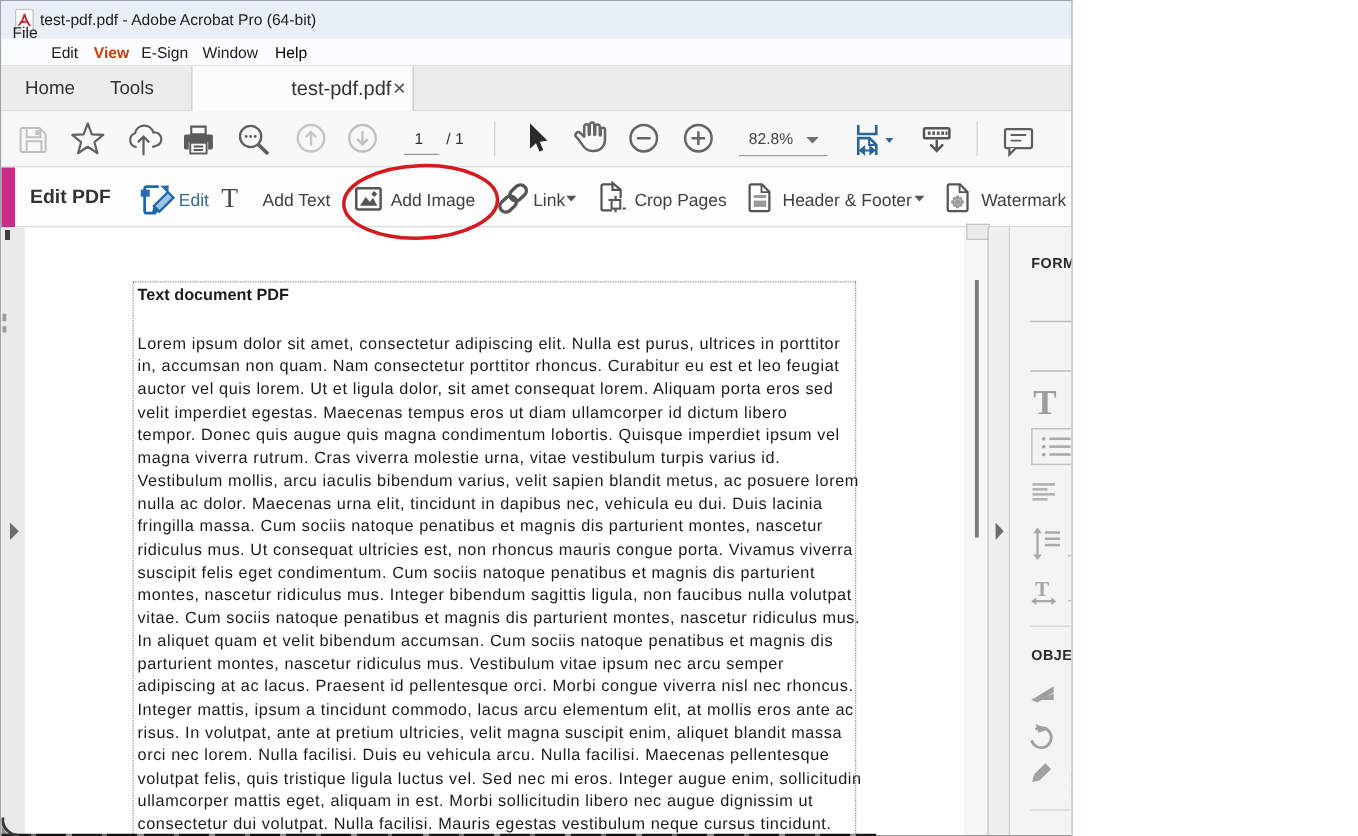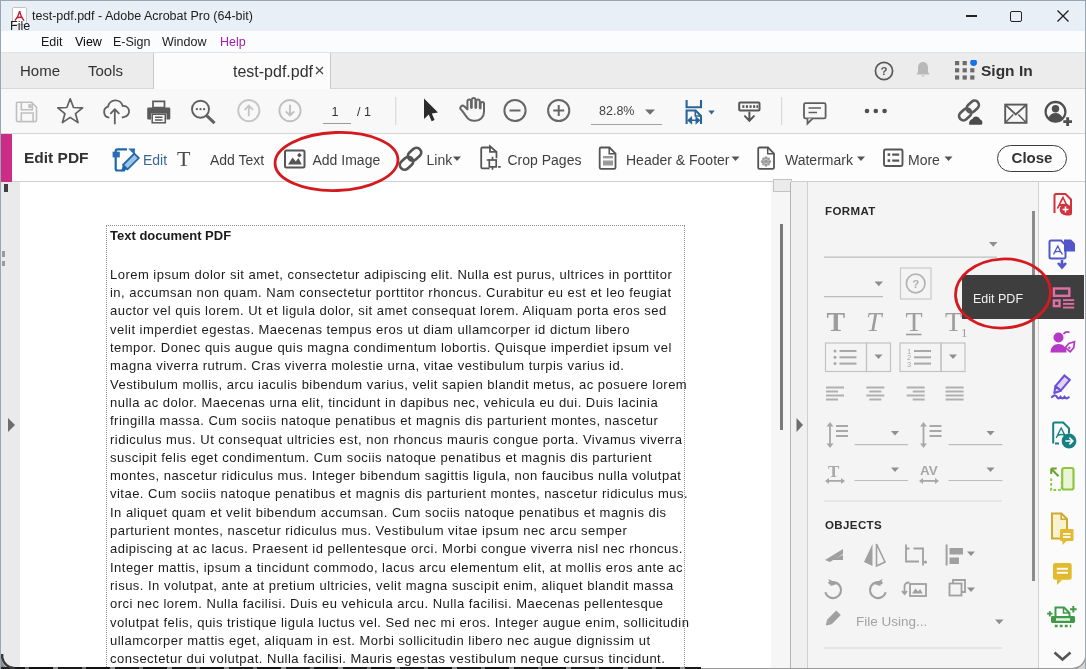--- a/index.html
+++ b/index.html
@@ -1,17 +1,17 @@
 <!DOCTYPE html>
 <html><head>
 <meta charset="utf-8">
 <style>
   html,body{margin:0;padding:0;}
   body{font-family:"Liberation Sans",sans-serif;}
-  #win{position:relative;width:1086px;height:669px;overflow:hidden;background:#fff;box-sizing:border-box;border:1px solid #98a5b3;border-bottom:none;}
+  #win{position:relative;width:858px;height:669px;overflow:hidden;background:#fff;box-sizing:border-box;border:1px solid #98a5b3;border-bottom:none;}
   .abs{position:absolute;}
   svg{display:block;}
 </style>
 </head>
 <body>
 <div id="win">
 
   <div class="abs" style="left:0;top:0;width:1086px;height:30px;background:#e9eff6;"></div>
   <div class="abs" style="left:10px;top:6px;width:17px;height:18px;">
     <svg width="17" height="18" viewBox="0 0 17 18">
@@ -25,24 +25,24 @@
   <div class="abs" style="left:1009px;top:10px;width:10px;height:9px;border:1.5px solid #222;border-radius:2px;"></div>
   <div class="abs" style="left:1056px;top:9px;width:12px;height:12px;">
     <svg width="12" height="12" viewBox="0 0 12 12">
         <path d="M0.5 0.5 L11.5 11.5 M11.5 0.5 L0.5 11.5" stroke="#222" stroke-width="1.4"></path>
       </svg>
   </div>
 
   <div class="abs" style="left:0;top:30px;width:1086px;height:22px;background:#fbfcfd;border-bottom:1px solid #e2e2e2;box-sizing:border-box;"></div>
   <div class="abs" style="left:9px;top:18px;font-size:12.5px;color:#1a1a1a;">File</div>
   <div class="abs" style="left:40px;top:34px;font-size:12.5px;color:#1a1a1a;">Edit</div>
-  <div class="abs" style="left:74px;top:34px;font-size:12.5px;color:#000000;">View</div>
+  <div class="abs" style="left:74px;top:34px;font-size:12.5px;color:#c2410c;font-weight:bold;">View</div>
   <div class="abs" style="left:112px;top:34px;font-size:12.5px;color:#1a1a1a;">E-Sign</div>
   <div class="abs" style="left:161px;top:34px;font-size:12.5px;color:#1a1a1a;">Window</div>
-  <div class="abs" style="left:219px;top:34px;font-size:12.5px;color:#a21caf;text-align:right;">Help</div>
+  <div class="abs" style="left:219px;top:34px;font-size:12.5px;color:#000000;text-align:right;">Help</div>
 
   <div class="abs" style="left:0;top:52px;width:1086px;height:36px;background:#ececec;border-bottom:1px solid #d8d8d8;box-sizing:border-box;"></div>
   <div class="abs" style="left:19px;top:61px;font-size:15px;color:#323232;">Home</div>
   <div class="abs" style="left:87px;top:61px;font-size:15px;color:#323232;">Tools</div>
   <div class="abs" style="left:152px;top:52px;width:178px;height:36px;background:#fcfcfc;border-left:1px solid #c9c9c9;border-right:1px solid #c9c9c9;box-sizing:border-box;"></div>
   <div class="abs" style="left:203px;top:61.5px;font-size:16px;color:#323232;margin-left:29px;">test-pdf.pdf</div>
   <div class="abs" style="left:314px;top:65px;width:9px;height:9px;">
     <svg width="9" height="9" viewBox="0 0 9 9">
         <path d="M1 1 L8 8 M8 1 L1 8" stroke="#4a4a4a" stroke-width="1.3"></path>
       </svg>

